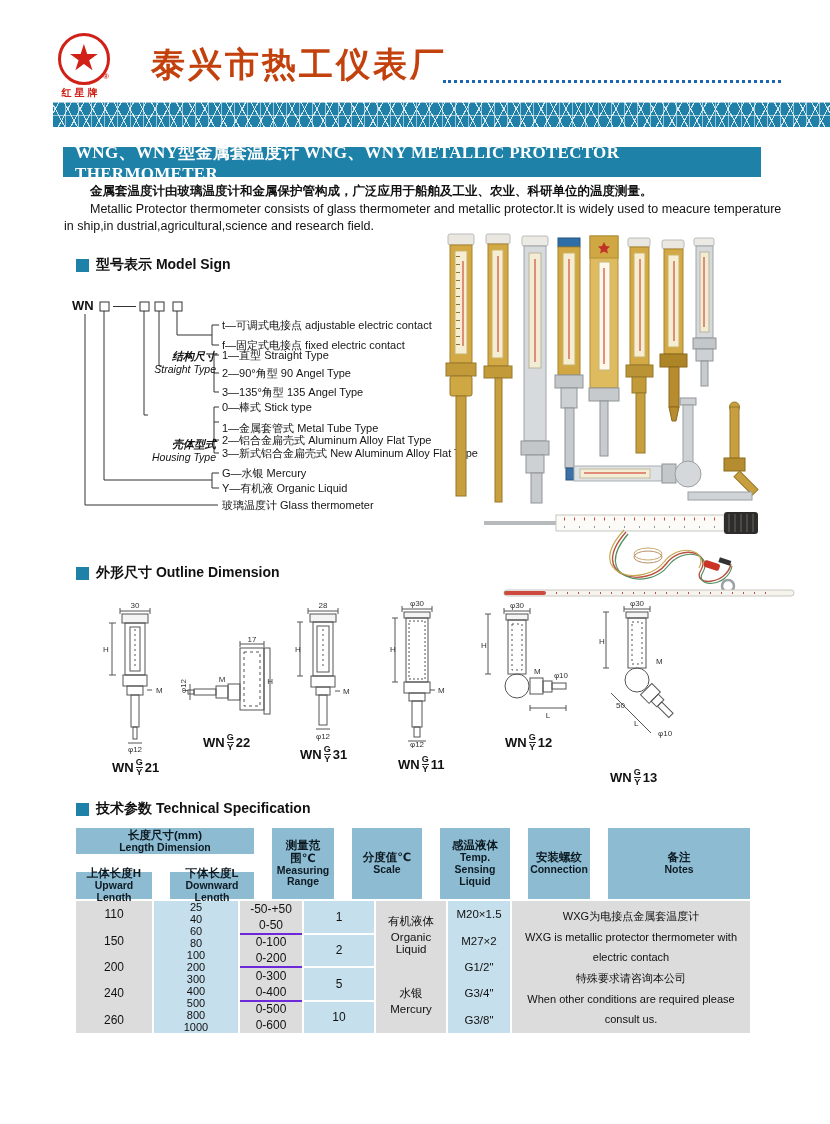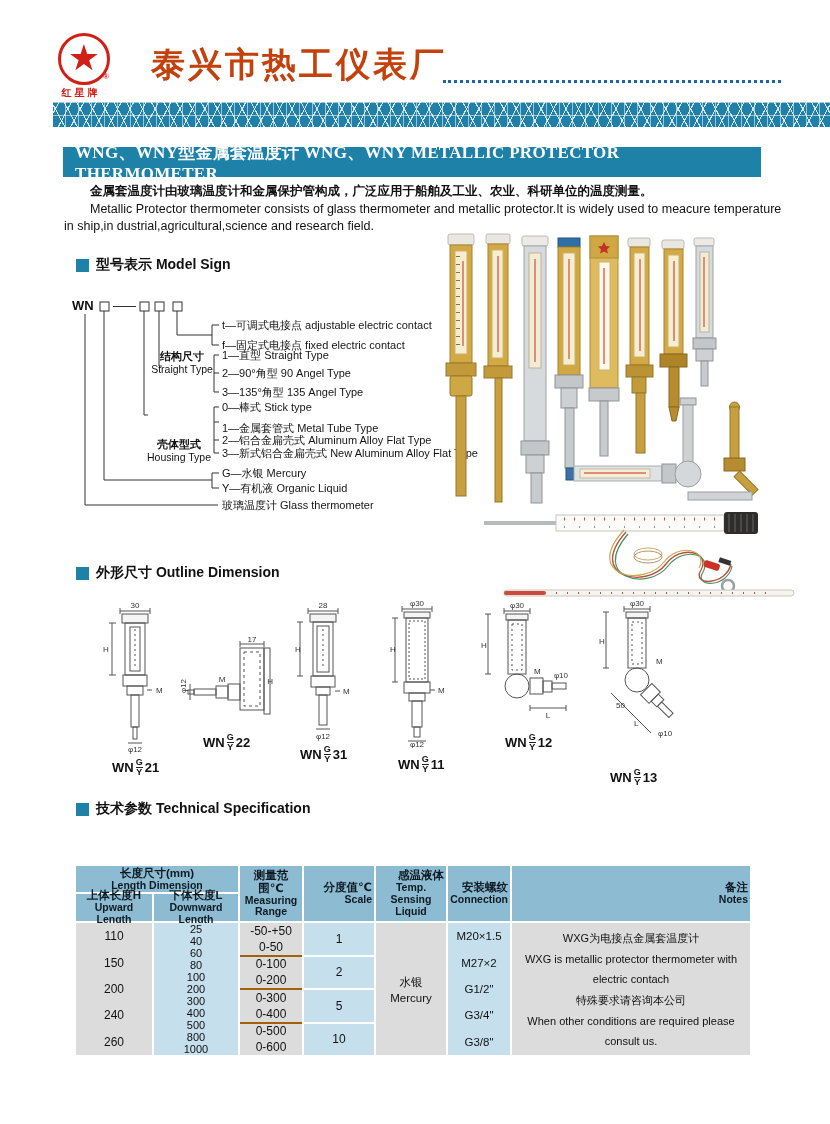--- a/index.html
+++ b/index.html
@@ -35,50 +35,50 @@
 
   
   .sec{display:flex;align-items:center;gap:7px;font-weight:700;font-size:14px;}
   .sq{width:13px;height:13px;background:#1e81a8;display:inline-block;}
 
   
   .diagram{left:68px;top:288px;width:442px;height:232px;}
   .diagram svg{position:absolute;left:0;top:0;}
   .wn{position:absolute;left:4px;top:10px;font-size:13px;font-weight:700;}
   .br{position:absolute;left:154px;font-size:11px;line-height:16px;white-space:nowrap;color:#151515;}
-  .grplabel{position:absolute;text-align:center;font-size:11px;line-height:13px;font-weight:600;}
+  .grplabel{position:absolute;text-align:right;font-size:11px;line-height:13px;font-weight:600;font-style:italic;}
   .grplabel .en{font-weight:400;font-size:10.5px;}
 
   
   .drw{stroke:#555;fill:none;}
   .dim{font-size:8px;fill:#333;font-family:"Liberation Sans",sans-serif;}
   .dlabel{position:absolute;font-size:13px;font-weight:700;display:flex;align-items:center;white-space:nowrap;}
   .frac{display:inline-flex;flex-direction:column;align-items:center;font-size:9px;line-height:9px;margin:0 2px;font-weight:700;}
   .frac b:first-child{border-bottom:1px solid #222;}
   .frac b{font-style:normal;}
 
   
   .spec-table{left:76px;top:828px;width:674px;}
   .thead{display:grid;grid-template-columns:76px 84px 62px 70px 70px 62px 1fr;
-    grid-template-rows:26px 27px;gap:2px;background:#fff;margin-top:38px;}
+    grid-template-rows:26px 27px;gap:18px;background:#fff;}
   .th{background:#8cbbd2;display:flex;flex-direction:column;align-items:center;justify-content:center;
     text-align:center;font-size:10.5px;line-height:1.12;color:#0e1a22;padding:1px 2px;box-sizing:border-box;}
   .th .cn{font-size:11.5px;font-weight:700;}
   .th .en{font-weight:600;}
   .group{grid-column:1/3;}
-  .tall{grid-row:1/3;align-items:flex-end;}
+  .tall{grid-row:1/3;}
   .tbody{display:grid;grid-template-columns:76px 84px 62px 70px 70px 62px 1fr;
     column-gap:2px;height:126px;background:#fff;margin-top:2px;}
   .col{display:flex;flex-direction:column;font-size:12px;text-align:center;}
   .gray{background:#dcdcdc;}
   .blue{background:#c6dfec;}
   .col1,.col6{justify-content:space-around;}
   .col2{justify-content:space-around;font-size:11px;}
   .col3 .grp{flex:1;display:flex;flex-direction:column;justify-content:space-around;align-items:center;}
-  .col3 .grp + .grp{border-top:2px solid #a16207;}
+  .col3 .grp + .grp{border-top:2px solid #6d28d9;}
   .col4 .sgrp{flex:1;display:flex;align-items:center;justify-content:center;}
   .col4 .sgrp + .sgrp{border-top:2px solid #fff;}
   .col5 .liq{flex:1;display:flex;flex-direction:column;align-items:center;justify-content:center;gap:2px;font-size:11.5px;}
   .col6{font-size:11.5px;}
   .col7{justify-content:space-around;font-size:11px;padding:4px 8px;}
 </style>
 </head>
 <body>
 
 <div class="page">
@@ -512,20 +512,24 @@
           </div>
         <div class="sgrp">
             <span>5</span>
           </div>
         <div class="sgrp">
             <span>10</span>
           </div>
       </div>
       <div class="col col5 gray">
         <div class="liq">
+          <span>有机液体</span>
+          <span>Organic Liquid</span>
+        </div>
+        <div class="liq">
           <span>水银</span>
           <span>Mercury</span>
         </div>
       </div>
       <div class="col col6 blue">
         <span>M20×1.5</span>
         <span>M27×2</span>
         <span>G1/2"</span>
         <span>G3/4"</span>
         <span>G3/8"</span>

